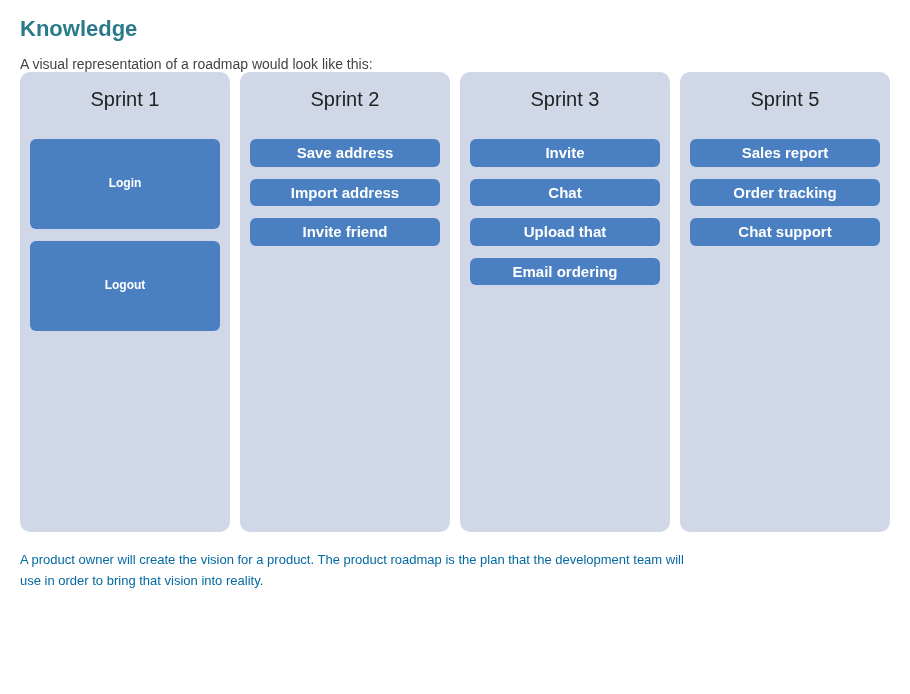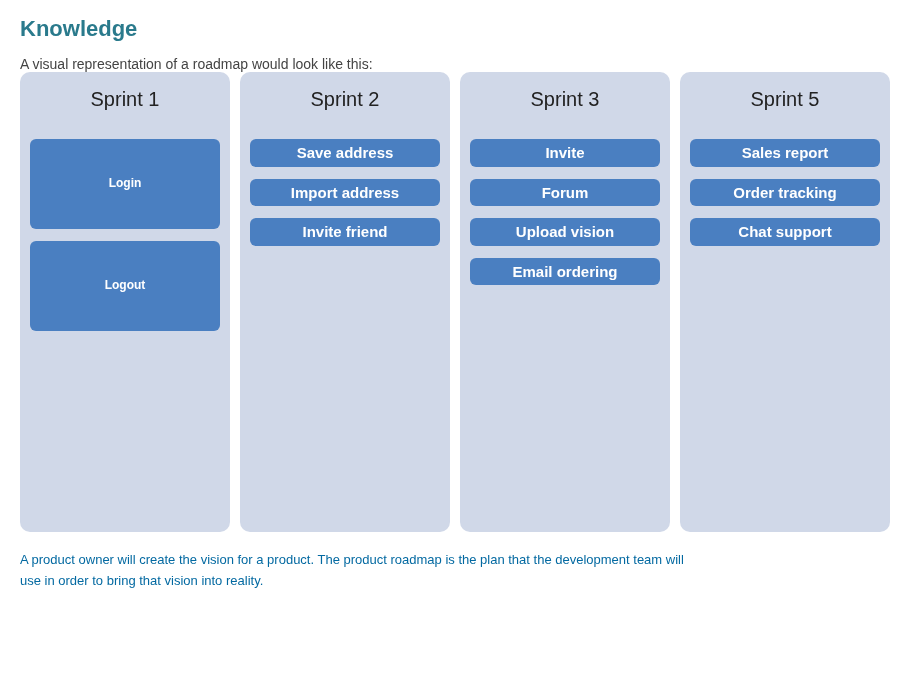--- a/index.html
+++ b/index.html
@@ -92,22 +92,22 @@
     </div>
     <div class="sprint-column">
       <div class="sprint-title">Sprint 2</div>
       <button class="feature-btn">Save address</button>
       <button class="feature-btn">Import address</button>
       <button class="feature-btn">Invite friend</button>
     </div>
     <div class="sprint-column">
       <div class="sprint-title">Sprint 3</div>
       <button class="feature-btn">Invite</button>
-      <button class="feature-btn">Forum</button>
-      <button class="feature-btn">Upload vision</button>
+      <button class="feature-btn">Chat</button>
+      <button class="feature-btn">Upload that</button>
       <button class="feature-btn">Email ordering</button>
     </div>
     <div class="sprint-column">
       <div class="sprint-title">Sprint 5</div>
       <button class="feature-btn">Sales report</button>
       <button class="feature-btn">Order tracking</button>
       <button class="feature-btn">Chat support</button>
     </div>
   </div>
 

